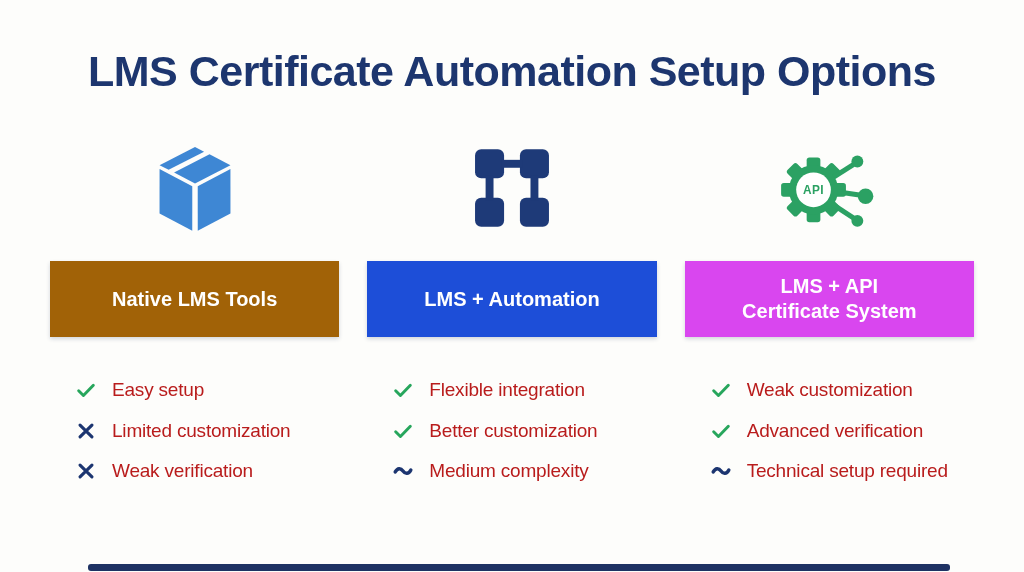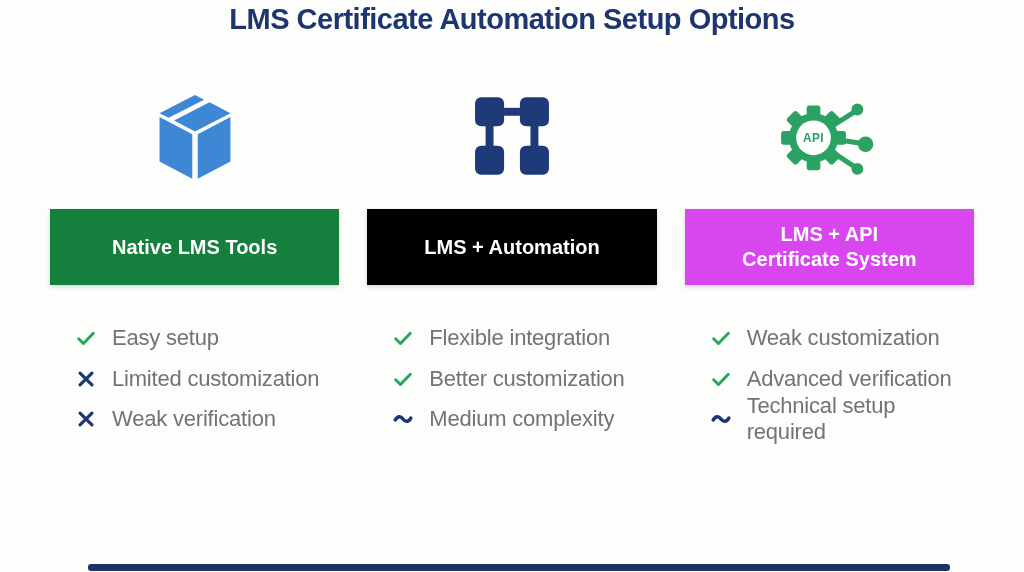--- a/index.html
+++ b/index.html
@@ -2,44 +2,44 @@
 <html><head>
 <meta charset="utf-8">
 <style>
   html,body{margin:0;padding:0}
   body{
     width:1024px;height:572px;position:relative;overflow:hidden;
     background:#fdfdfb;
     font-family:"Liberation Sans",sans-serif;
   }
   .title{
-    margin:0;text-align:center;
-    font-size:29px;line-height:38px;font-weight:700;letter-spacing:-0.5px;
+    padding-top:52px;margin:0;text-align:center;
+    font-size:43px;line-height:38px;font-weight:700;letter-spacing:-0.5px;
     color:#1d366f;
   }
   .grid{
     display:grid;grid-template-columns:1fr 1fr 1fr;column-gap:28px;
     margin:0 50px;
   }
   .icon-cell{
     margin-top:44px;height:108px;
     display:flex;align-items:center;justify-content:center;
   }
   .header{
     margin-top:19px;height:76px;
     display:flex;flex-direction:column;align-items:center;justify-content:center;
     color:#ffffff;font-weight:700;font-size:20px;line-height:25px;text-align:center;
     box-shadow:0 2px 4px rgba(20,40,80,.18);
   }
-  .header.c0{background:#15803d}
-  .header.c1{background:#000000}
+  .header.c0{background:#a16207}
+  .header.c1{background:#1d4ed8}
   .header.c2{background:#d946ef}
   .features{margin-top:33px;padding-left:25px}
   .feature{display:flex;align-items:center;height:40.5px;column-gap:15px}
-  .feature .ftext{font-size:22px;color:#737373;letter-spacing:-0.2px}
+  .feature .ftext{font-size:19px;color:#b91c1c;letter-spacing:-0.2px}
   .mark{display:flex}
   .mark svg{width:22px;height:22px;display:block}
   .mark path{display:none;fill:none;stroke-linecap:round;stroke-linejoin:round}
   .mark-check path[data-kind="check"]{display:inline;stroke:#27a65c;stroke-width:3.2}
   .mark-x     path[data-kind="x"]{display:inline;stroke:#1c3570;stroke-width:3.4}
   .mark-tilde path[data-kind="tilde"]{display:inline;stroke:#1c3570;stroke-width:3.8}
   .bottom-bar{
     position:absolute;left:88px;top:564px;width:862px;height:7px;
     background:#1e3263;border-radius:3px;
   }

